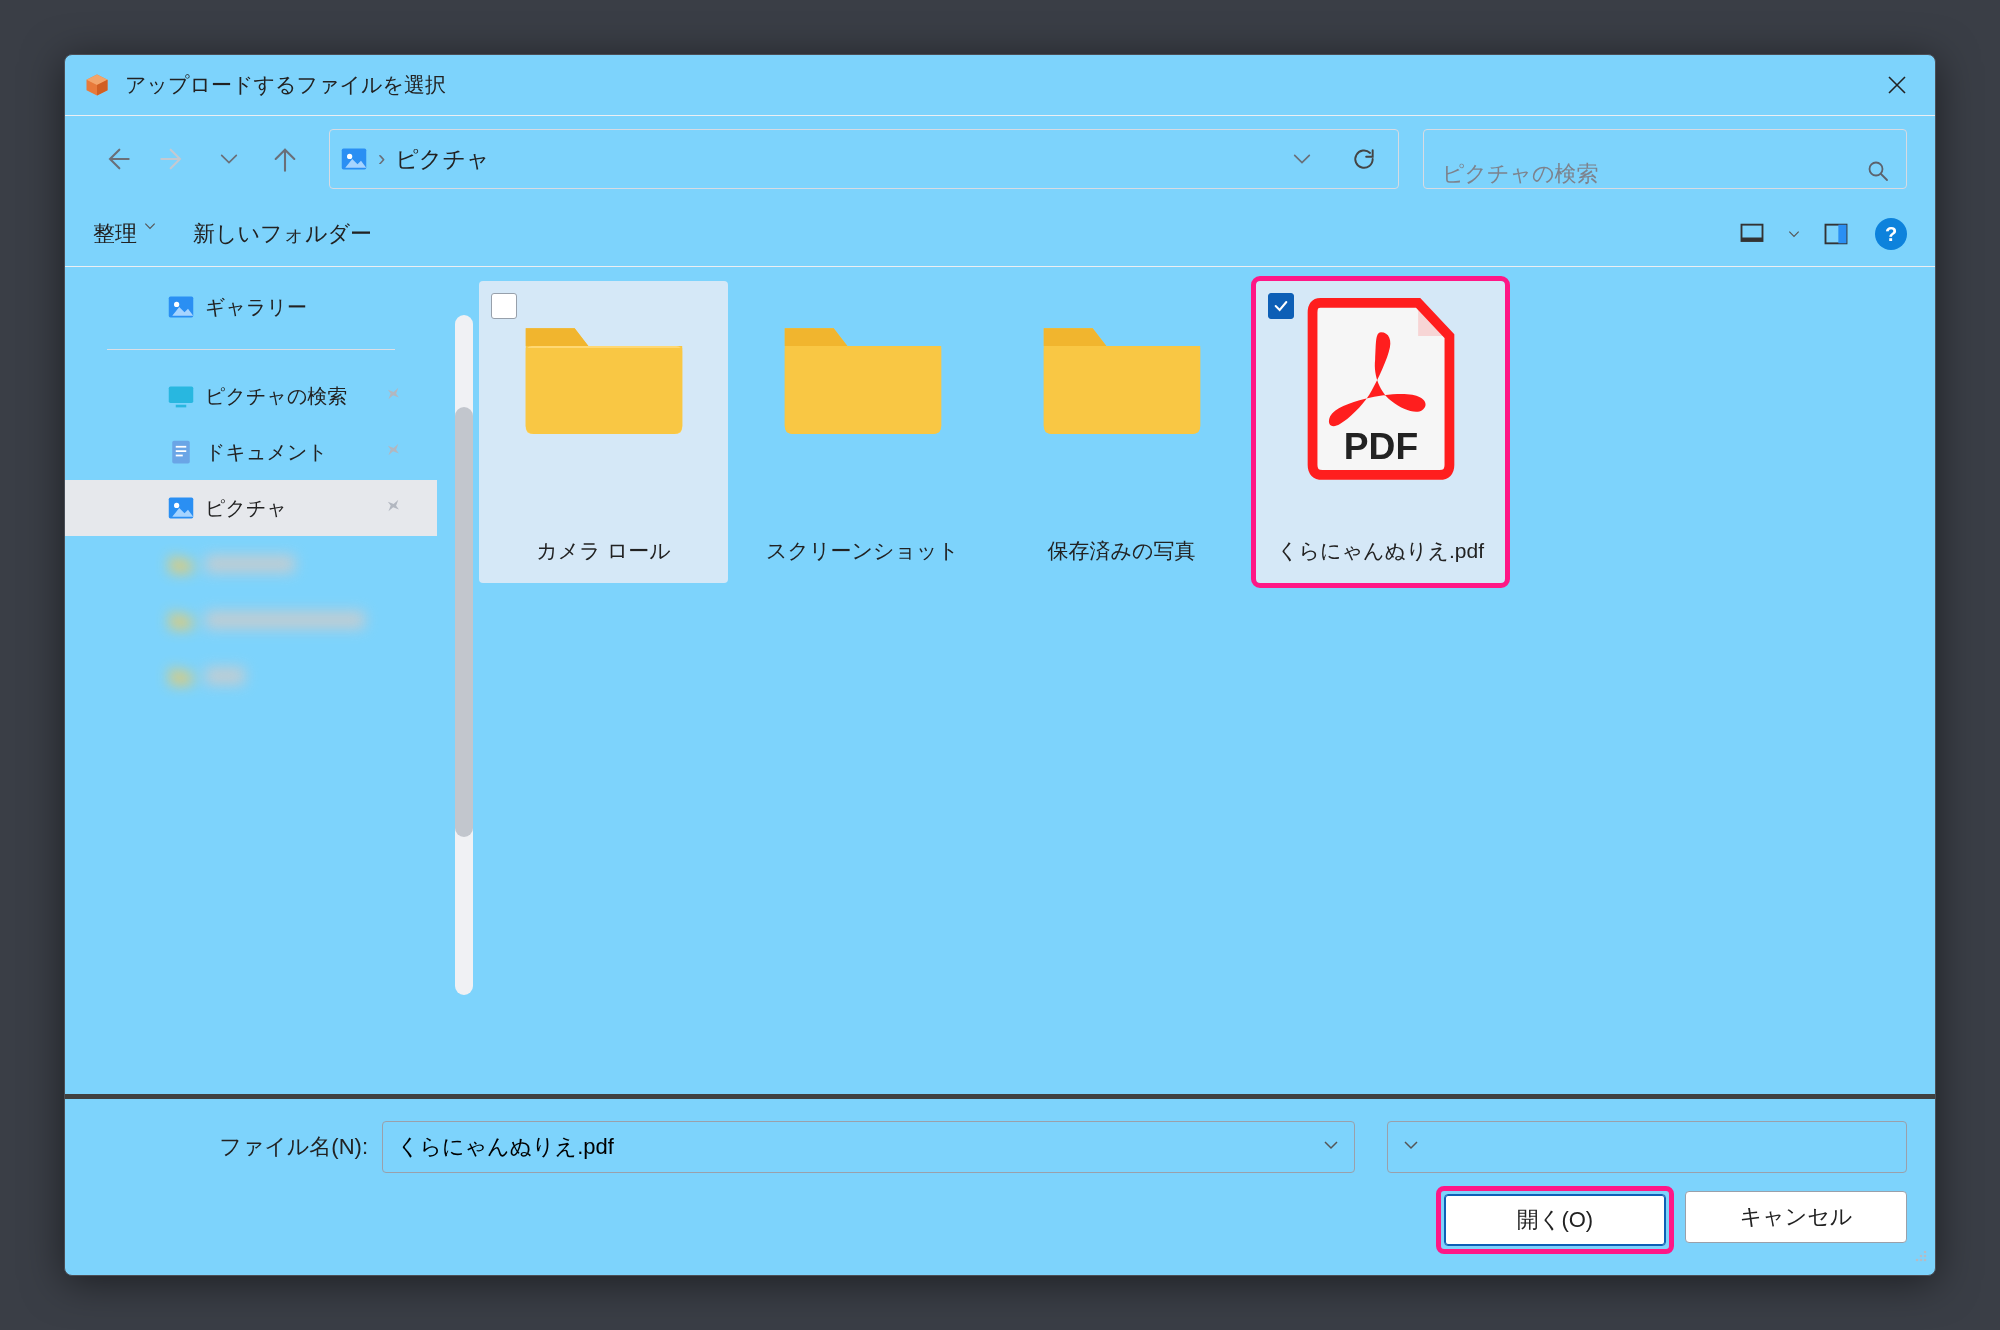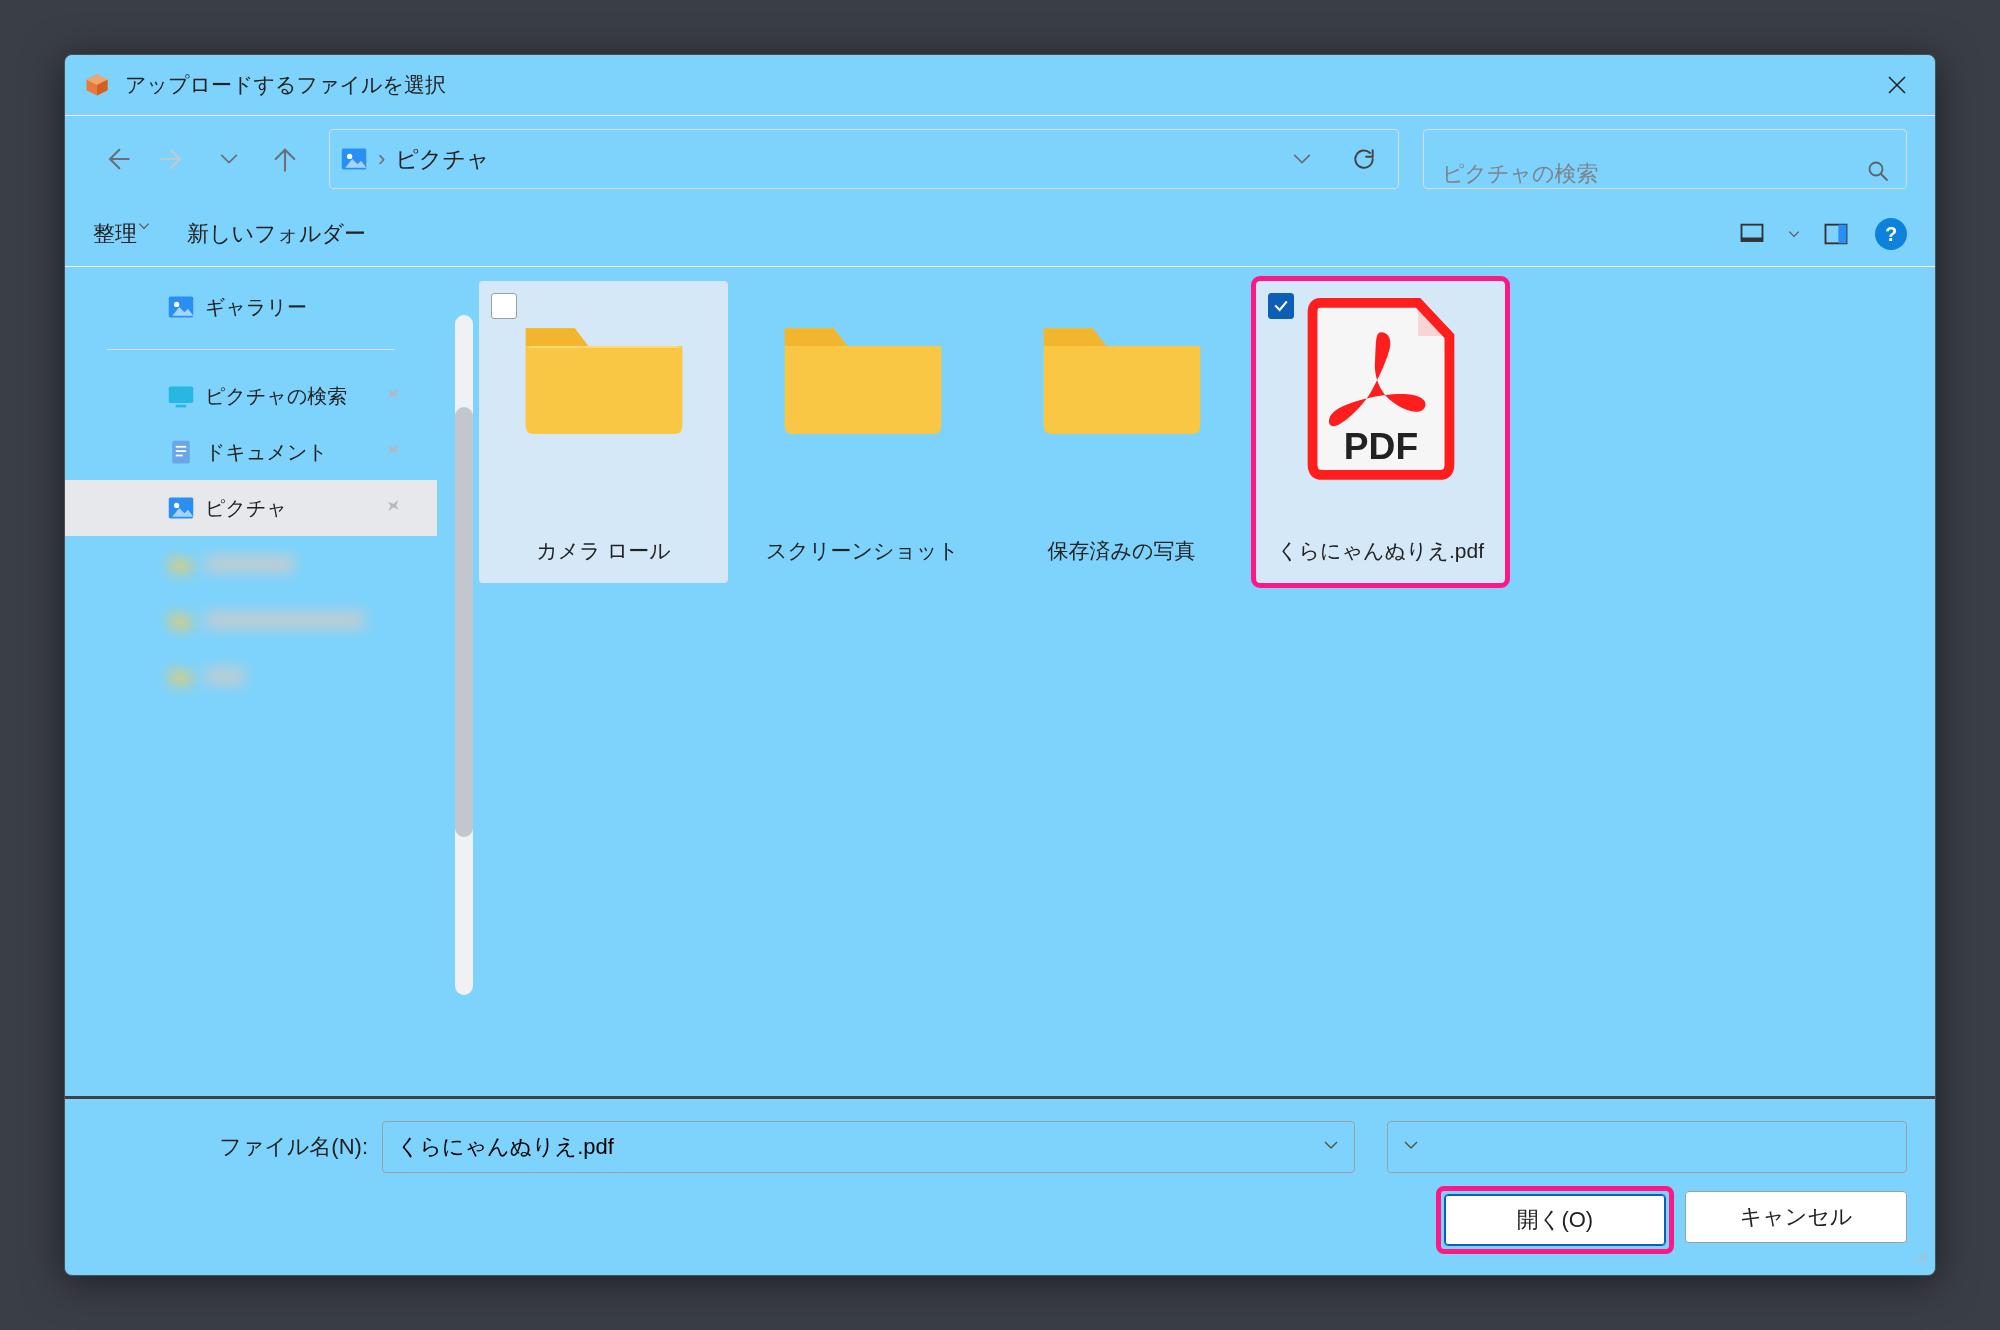--- a/index.html
+++ b/index.html
@@ -40,21 +40,21 @@
   display:flex;align-items:flex-end;padding:0 16px;gap:14px;margin-left:16px;
 }
 .searchbar input{
   flex:1;border:none;outline:none;font-size:22px;color:#222;background:transparent;
 }
 .searchbar input::placeholder{color:#7d828c;}
 .toolbar2{
   height:64px;display:flex;align-items:center;padding:0 28px;
   border-bottom:1px solid #eceff3;
 }
-.tool-link{font-size:22px;color:#222;display:flex;align-items:flex-start;margin-right:48px;}
+.tool-link{font-size:22px;color:#222;display:flex;align-items:flex-start;gap:6px;margin-right:48px;}
 .tool-link.first{margin-right:36px;}
 .spacer{flex:1;}
 .view-btn{width:30px;height:30px;display:flex;align-items:center;justify-content:center;margin-left:18px;color:#3a3e46;}
 .help-btn{
   width:32px;height:32px;border-radius:50%;background:#0d82dc;color:#fff;
   display:flex;align-items:center;justify-content:center;font-size:20px;font-weight:bold;margin-left:24px;
 }
 .body{
   flex:1;display:flex;overflow:hidden;
 }
@@ -91,21 +91,21 @@
 .item.highlight{outline:5px solid #ff1786;}
 .item .chk{
   position:absolute;top:12px;left:12px;width:24px;height:24px;border:1.5px solid #97a0ab;background:#fff;border-radius:3px;
   display:flex;align-items:center;justify-content:center;
 }
 .item.selected .chk{background:#0d5fb6;border-color:#0d5fb6;}
 .item .folder-icon{margin-top:6px;width:176px;height:140px;}
 .item .file-icon{margin-top:2px;width:176px;height:182px;}
 .item .caption{margin-top:auto;padding:10px 6px 18px;font-size:21px;text-align:center;color:#222;}
 .footer{
-  border-top:3px solid #404040;padding:22px 28px 26px 28px;
+  border-top:5px solid #404040;padding:22px 28px 26px 28px;
   display:flex;flex-direction:column;gap:18px;
 }
 .row-name{display:flex;align-items:center;gap:14px;}
 .row-name .lbl{font-size:22px;color:#222;width:275px;text-align:right;}
 .name-combo{
   flex:1;height:50px;border:1px solid #9aa0aa;border-radius:4px;
   display:flex;align-items:center;padding:0 14px;font-size:22px;
 }
 .type-combo{
   width:490px;height:50px;border:1px solid #9aa0aa;border-radius:4px;

